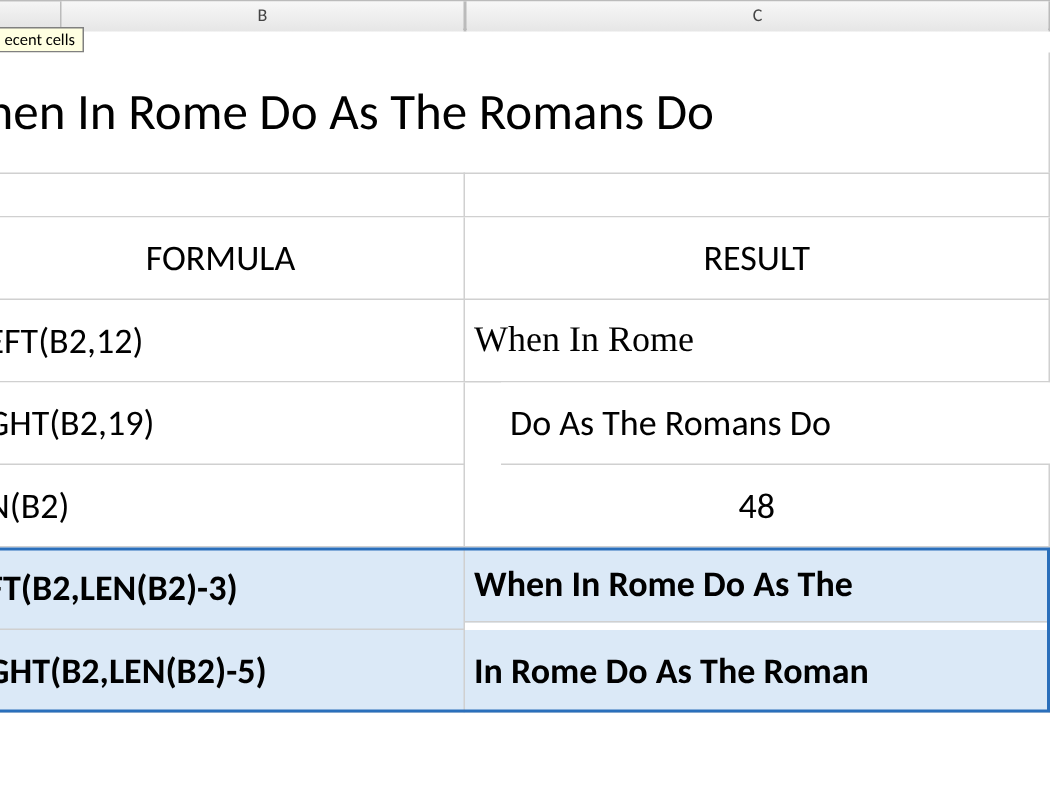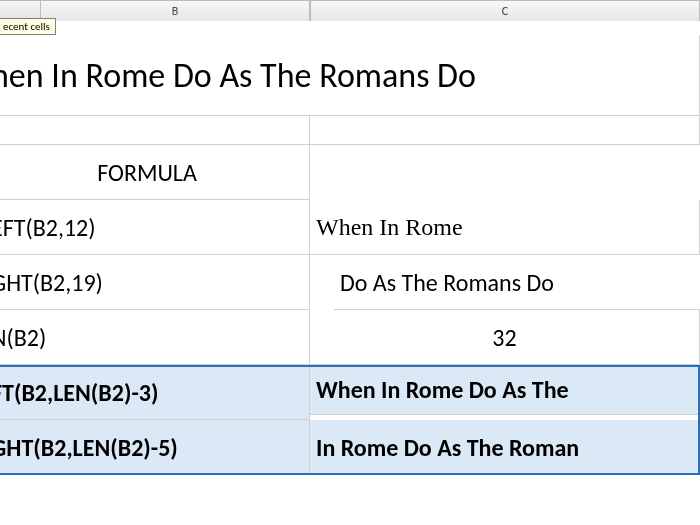--- a/index.html
+++ b/index.html
@@ -100,28 +100,29 @@
   <div class="tooltip">ecent cells</div>
 
   <div class="grid">
 
     <div class="cell cAll title" style="top:15px; height:80px; border-bottom:none;">hen In Rome Do As The Romans Do</div>
 
     <div class="cell cB spacer" style="top:95px;height:30px;border-top:1px solid #d0d0d0;"></div>
     <div class="cell cC spacer" style="top:95px;height:30px;border-top:1px solid #d0d0d0;"></div>
 
     <div class="cell cB hdr" style="top:125px;height:55px;">FORMULA</div>
+    <div class="cell cC hdr" style="top:125px;height:55px;">RESULT</div>
 
     <div id="rows-mount">
         <div class="cell cB" style="top: 180px; height: 55px;">EFT(B2,12)</div>
         <div class="cell cC" style="top: 180px; height: 55px; justify-content: flex-start; font-family: Liberation Serif, serif;">When In Rome</div>
         <div class="cell cB" style="top: 235px; height: 55px;">GHT(B2,19)</div>
         <div class="cell cC" style="top: 235px; height: 55px; justify-content: flex-start; margin-left: 24px;">Do As The Romans Do</div>
         <div class="cell cB" style="top: 290px; height: 55px;">N(B2)</div>
-        <div class="cell cC" style="top: 290px; height: 55px; justify-content: center;">32</div>
+        <div class="cell cC" style="top: 290px; height: 55px; justify-content: center;">48</div>
         <div class="cell cB sel" style="top: 345px; height: 55px;">FT(B2,LEN(B2)-3)</div>
         <div class="cell cC sel" style="top: 345px; height: 50px; justify-content: flex-start;">When In Rome Do As The</div>
         <div class="cell cB sel" style="top: 400px; height: 55px;">GHT(B2,LEN(B2)-5)</div>
         <div class="cell cC sel" style="top: 400px; height: 55px; justify-content: flex-start; text-align: right;">In Rome Do As The Roman</div>
       </div>
 
     <div id="sel-box" class="selection-box" style="left: -15px; top: 345px; width: 715px; height: 110px;"></div>
   </div>
 </div>
 

